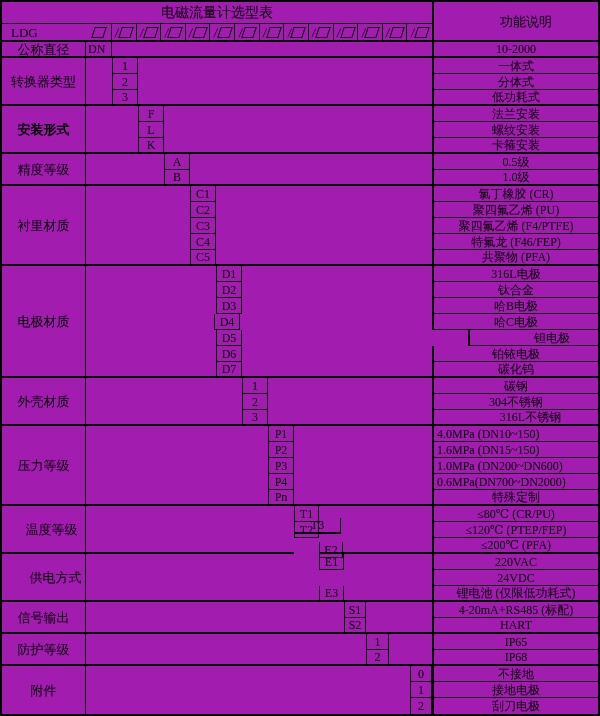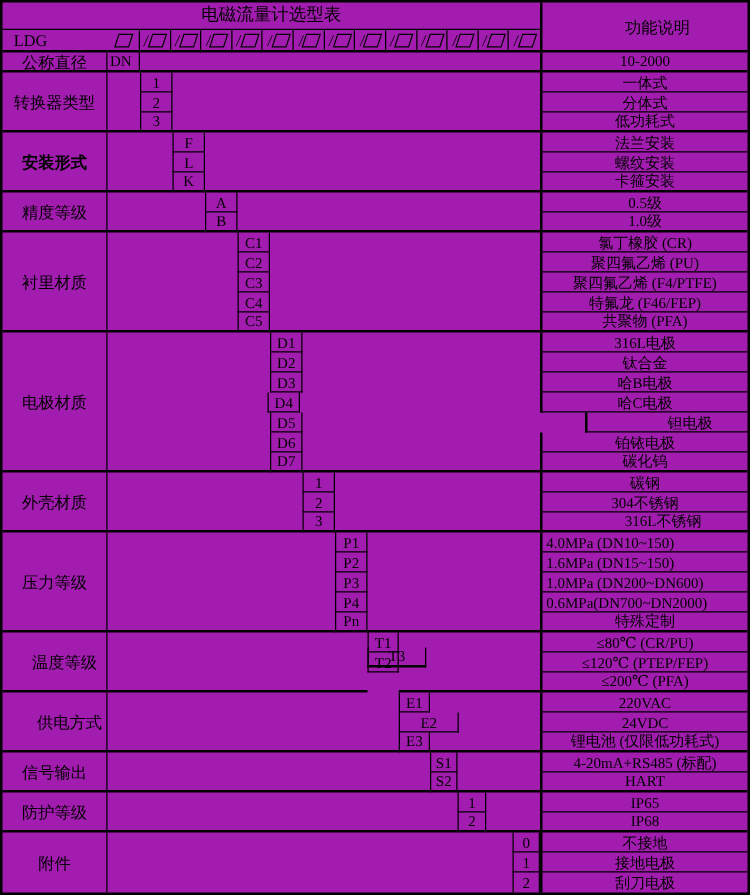--- a/index.html
+++ b/index.html
@@ -184,21 +184,21 @@
       <div class="cell desc r1" style="left: 430px; top: 504px; width: 166px; height: 16px;">≤80℃ (CR/PU)</div>
       <div class="cell code r1" style="left: 292px; top: 520px; width: 25px; height: 16px;">T2</div>
       <div class="cell desc r1" style="left: 430px; top: 520px; width: 166px; height: 16px;">≤120℃ (PTEP/FEP)</div>
       <div class="cell code r2" style="left: 292px; top: 516px; width: 47px; height: 16px;">T3</div>
       <div class="cell desc r2" style="left: 430px; top: 536px; width: 166px; height: 16px;">≤200℃ (PFA)</div>
       <div class="cell lab sep" style="left: 0px; top: 552px; width: 84px; height: 48px; padding-left: 24px;">供电方式</div>
       <div class="cell filler sep" style="left: 84px; top: 552px; width: 233px; height: 48px;"></div>
       <div class="cell filler sep" style="left: 342px; top: 552px; width: 88px; height: 48px;"></div>
       <div class="cell code r1" style="left: 317px; top: 552px; width: 25px; height: 16px;">E1</div>
       <div class="cell desc r1" style="left: 430px; top: 552px; width: 166px; height: 16px;">220VAC</div>
-      <div class="cell code r1" style="left: 317px; top: 568px; width: 48px; height: 16px;">E2</div>
+      <div class="cell code r1" style="left: 317px; top: 540px; width: 24px; height: 16px;">E2</div>
       <div class="cell desc r1" style="left: 430px; top: 568px; width: 166px; height: 16px;">24VDC</div>
       <div class="cell code r2" style="left: 317px; top: 584px; width: 25px; height: 16px;">E3</div>
       <div class="cell desc r2" style="left: 430px; top: 584px; width: 166px; height: 16px;">锂电池 (仅限低功耗式)</div>
       <div class="cell lab sep" style="left: 0px; top: 600px; width: 84px; height: 32px;">信号输出</div>
       <div class="cell filler sep" style="left: 84px; top: 600px; width: 258px; height: 32px;"></div>
       <div class="cell filler sep" style="left: 364px; top: 600px; width: 66px; height: 32px;"></div>
       <div class="cell code r1" style="left: 342px; top: 600px; width: 22px; height: 16px;">S1</div>
       <div class="cell desc r1" style="left: 430px; top: 600px; width: 166px; height: 16px;">4-20mA+RS485 (标配)</div>
       <div class="cell code r2" style="left: 342px; top: 616px; width: 22px; height: 16px;">S2</div>
       <div class="cell desc r2" style="left: 430px; top: 616px; width: 166px; height: 16px;">HART</div>

